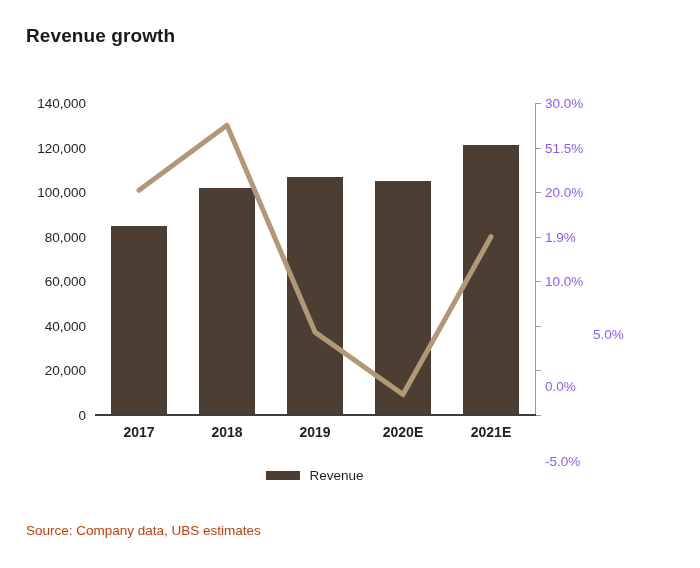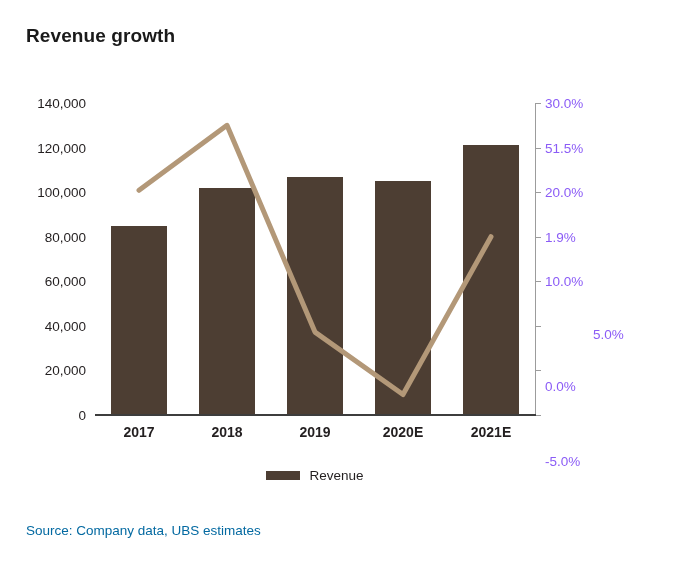--- a/index.html
+++ b/index.html
@@ -173,21 +173,21 @@
     background: #b39878;
     display: inline-block;
   }
 
   
   .source {
     position: absolute;
     left: 26px;
     top: 523px;
     font-size: 13.5px;
-    color: #0369a1;
+    color: #c2410c;
     white-space: nowrap;
   }
 </style>
 </head>
 <body>
 
 <div class="figure">
 
   <div class="chart-title">Revenue growth</div>
 

